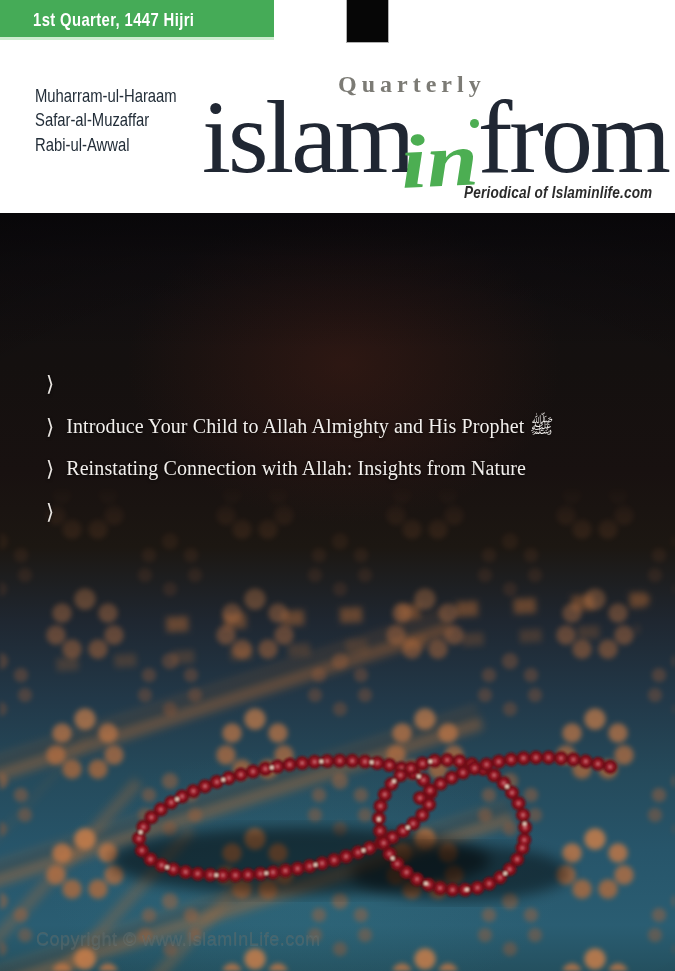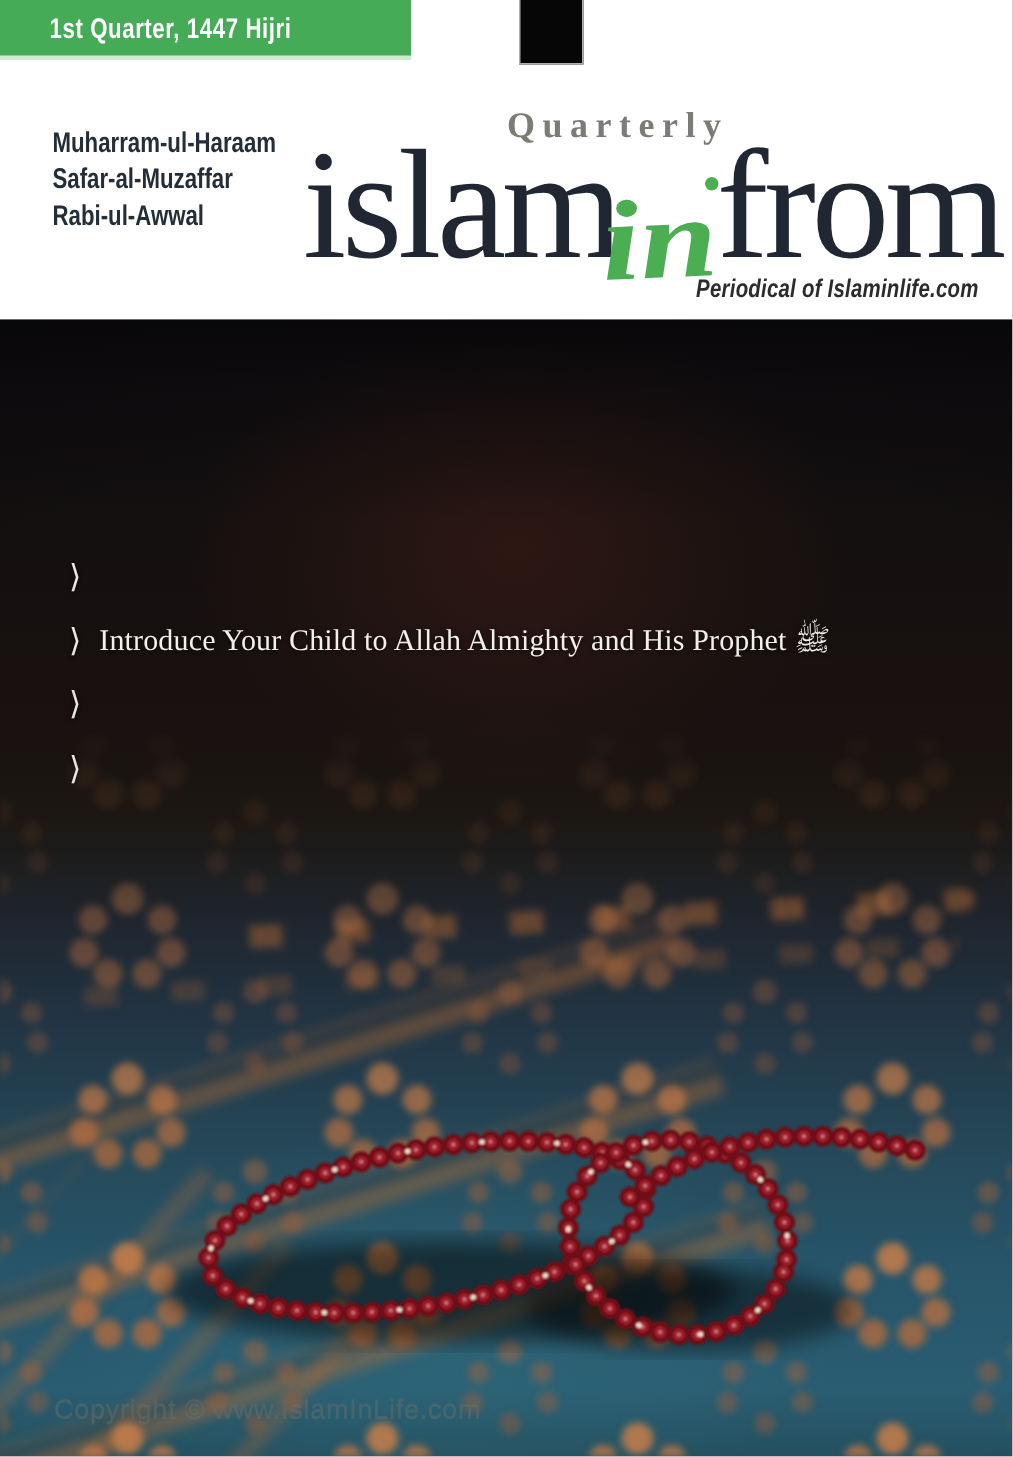--- a/index.html
+++ b/index.html
@@ -29,21 +29,21 @@
     display:inline-block;transform:scaleX(.78);transform-origin:0 0;
     white-space:nowrap;
     font-size:19px;font-weight:bold;color:#fff;letter-spacing:.5px;
   }
   .corner-square{
     position:absolute;top:0;left:346px;width:43px;height:43px;
     background:#060606;border:1px solid #b0b0b0;border-top:none;
   }
   .months{
     position:absolute;left:35px;top:84px;
-    font-weight:bold;color:var(--months-ink);
+    font-weight:normal;color:var(--months-ink);
   }
   .months .line{
     display:block;transform:scaleX(.78);transform-origin:0 50%;
     white-space:nowrap;font-size:19px;line-height:24.3px;
   }
   .quarterly{
     position:absolute;left:338px;top:71px;
     font-family:"Liberation Serif",serif;font-weight:bold;
     font-size:24px;letter-spacing:5px;color:var(--quarterly-gray);
   }
@@ -226,20 +226,21 @@
     <div class="headlines">
       <div class="headline">
         <span class="bullet">⟩</span>
       </div>
       <div class="headline">
         <span class="bullet">⟩</span>
         <span class="txt">Introduce Your Child to Allah Almighty and His Prophet ﷺ</span>
       </div>
       <div class="headline">
         <span class="bullet">⟩</span>
+        <span class="txt">Reinstating Connection with Allah: Insights from Nature</span>
       </div>
       <div class="headline">
         <span class="bullet">⟩</span>
       </div>
     </div>
 
     <div class="watermark">Copyright © www.IslamInLife.com</div>
   </div>
 
 </div>

